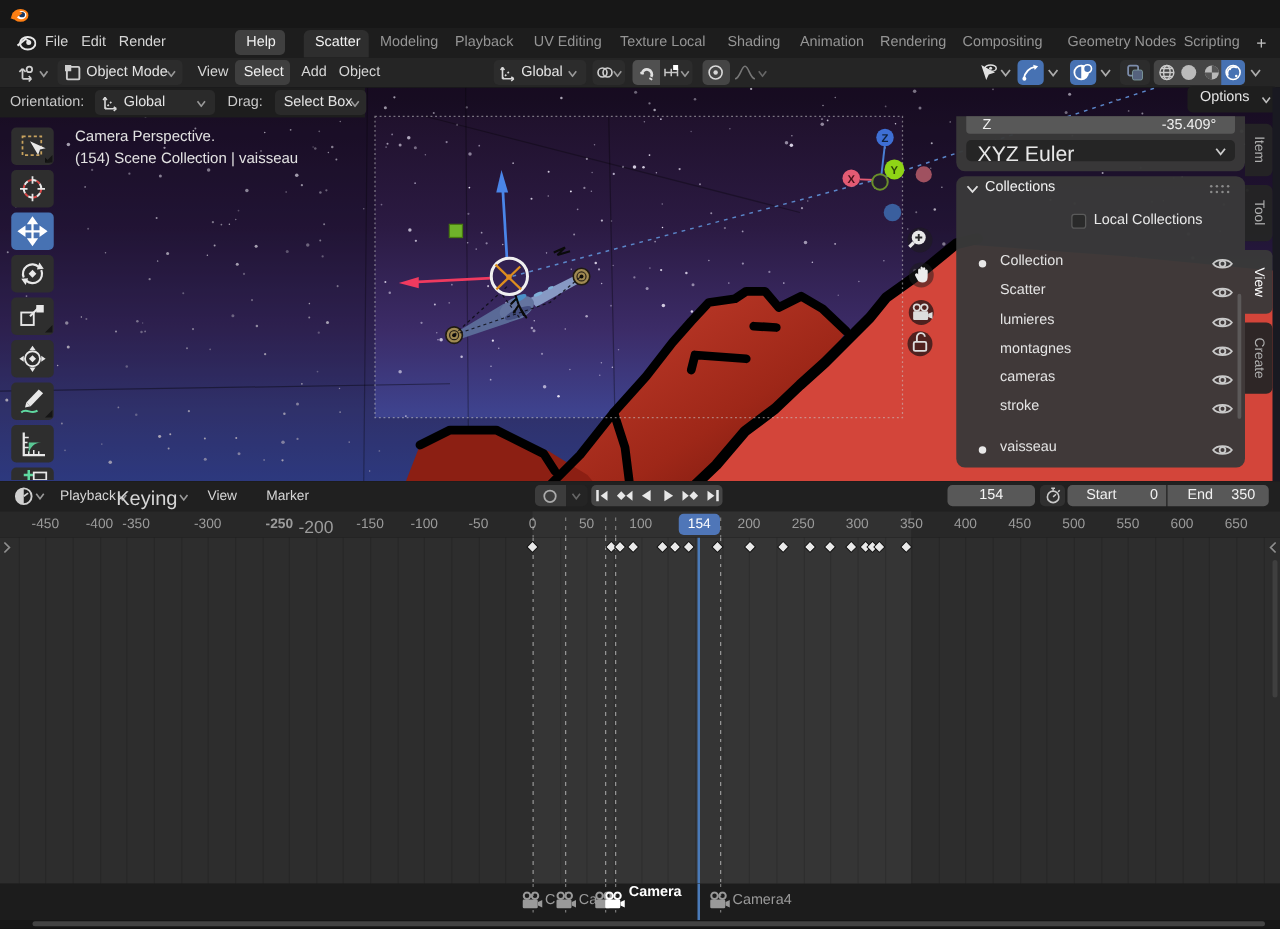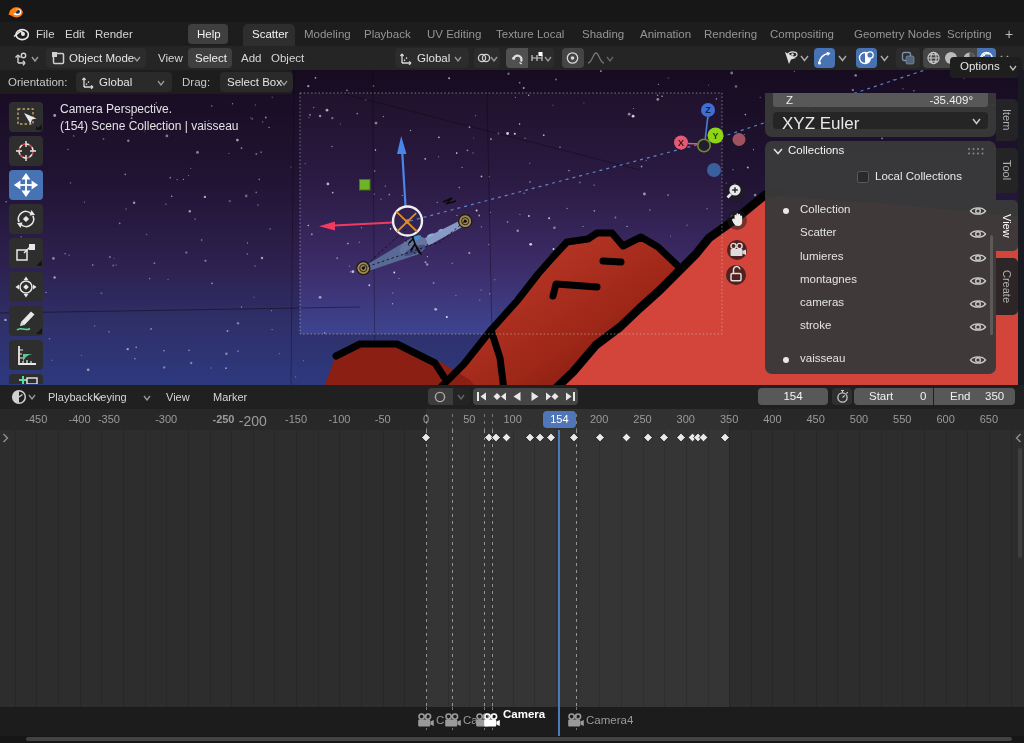--- a/index.html
+++ b/index.html
@@ -725,21 +725,21 @@
 <div class="abs txt" style="left:99px;top:76px;color:#e4e4e4;">Global</div>
 <svg class="abs" style="left:157px;top:80px" width="8" height="6">
     <path d="M1 1 L4 5 L7 1" stroke="#999" stroke-width="1.3" fill="none"></path>
   </svg>
 <div class="abs txt" style="left:182px;top:76px;color:#c8c8c8;">Drag:</div>
 <div class="abs" style="left:220px;top:72px;width:73px;height:20px;background:#2a2a2a;border-radius:4px;"></div>
 <div class="abs txt" style="left:227px;top:76px;color:#e4e4e4;">Select Box</div>
 <svg class="abs" style="left:280px;top:80px" width="8" height="6">
     <path d="M1 1 L4 5 L7 1" stroke="#999" stroke-width="1.3" fill="none"></path>
   </svg>
-<div class="abs" style="left:950px;top:57px;width:72px;height:21px;background:#1e1e1e;border-radius:4px;padding-left:11px;" id="optionsbtn">
+<div class="abs" style="left:950px;top:69px;width:72px;height:21px;background:#1e1e1e;border-radius:4px;padding-left:11px;" id="optionsbtn">
   <span class="txt" style="position:absolute;left:10px;top:3px;color:#e5e5e5;">Options</span>
   <svg style="position:absolute;right:5px;top:8px" width="8" height="6">
       <path d="M1 1 L4 5 L7 1" stroke="#bbb" stroke-width="1.3" fill="none"></path>
     </svg>
 </div>
 
 <div class="abs" style="left:1018px;top:70px;width:6px;height:315px;background:#191921;"></div>
 
 <div class="abs" style="left:9px;top:102px;width:34px;height:30px;background:#2e2e2e;border-radius:4px;"></div>
 <div class="abs" style="left:9px;top:136px;width:34px;height:30px;background:#2e2e2e;border-radius:4px;"></div>
@@ -893,21 +893,21 @@
 <path d="M8 1.7 A6.3 6.3 0 0 0 8 14.3 Z" fill="#d0d0d0"></path>
 <path d="M8 8 L11.5 5.5" stroke="#d0d0d0" stroke-width="1.4"></path>
 </svg>
 <svg class="abs" style="left:28px;top:394px" width="8" height="6">
     <path d="M1 1 L4 5 L7 1" stroke="#999" stroke-width="1.3" fill="none"></path>
   </svg>
 <div class="abs txt" style="left:48px;top:391px;font-size:11px;">Playback</div>
 <svg class="abs" style="left:94px;top:395px" width="8" height="6">
     <path d="M1 1 L4 5 L7 1" stroke="#999" stroke-width="1.3" fill="none"></path>
   </svg>
-<div class="abs txt" style="left:93px;top:391px;font-size:11px;">Keying</div>
+<div class="abs txt" style="left:93px;top:391px;font-size:16px;">Keying</div>
 <svg class="abs" style="left:143px;top:395px" width="8" height="6">
     <path d="M1 1 L4 5 L7 1" stroke="#999" stroke-width="1.3" fill="none"></path>
   </svg>
 <div class="abs txt" style="left:166px;top:391px;font-size:11px;">View</div>
 <div class="abs txt" style="left:213px;top:391px;font-size:11px;">Marker</div>
 <div class="abs" style="left:428px;top:388px;width:25px;height:17px;background:#3c3c3c;border-radius:4px 0 0 4px;"></div>
 <svg class="abs" style="left:434px;top:391px" width="12" height="12">
     <circle cx="6" cy="6" r="4.6" fill="none" stroke="#ababab" stroke-width="1.4"></circle>
   </svg>
 <div class="abs" style="left:453px;top:388px;width:17px;height:17px;background:#242424;border-radius:0 4px 4px 0;"></div>

